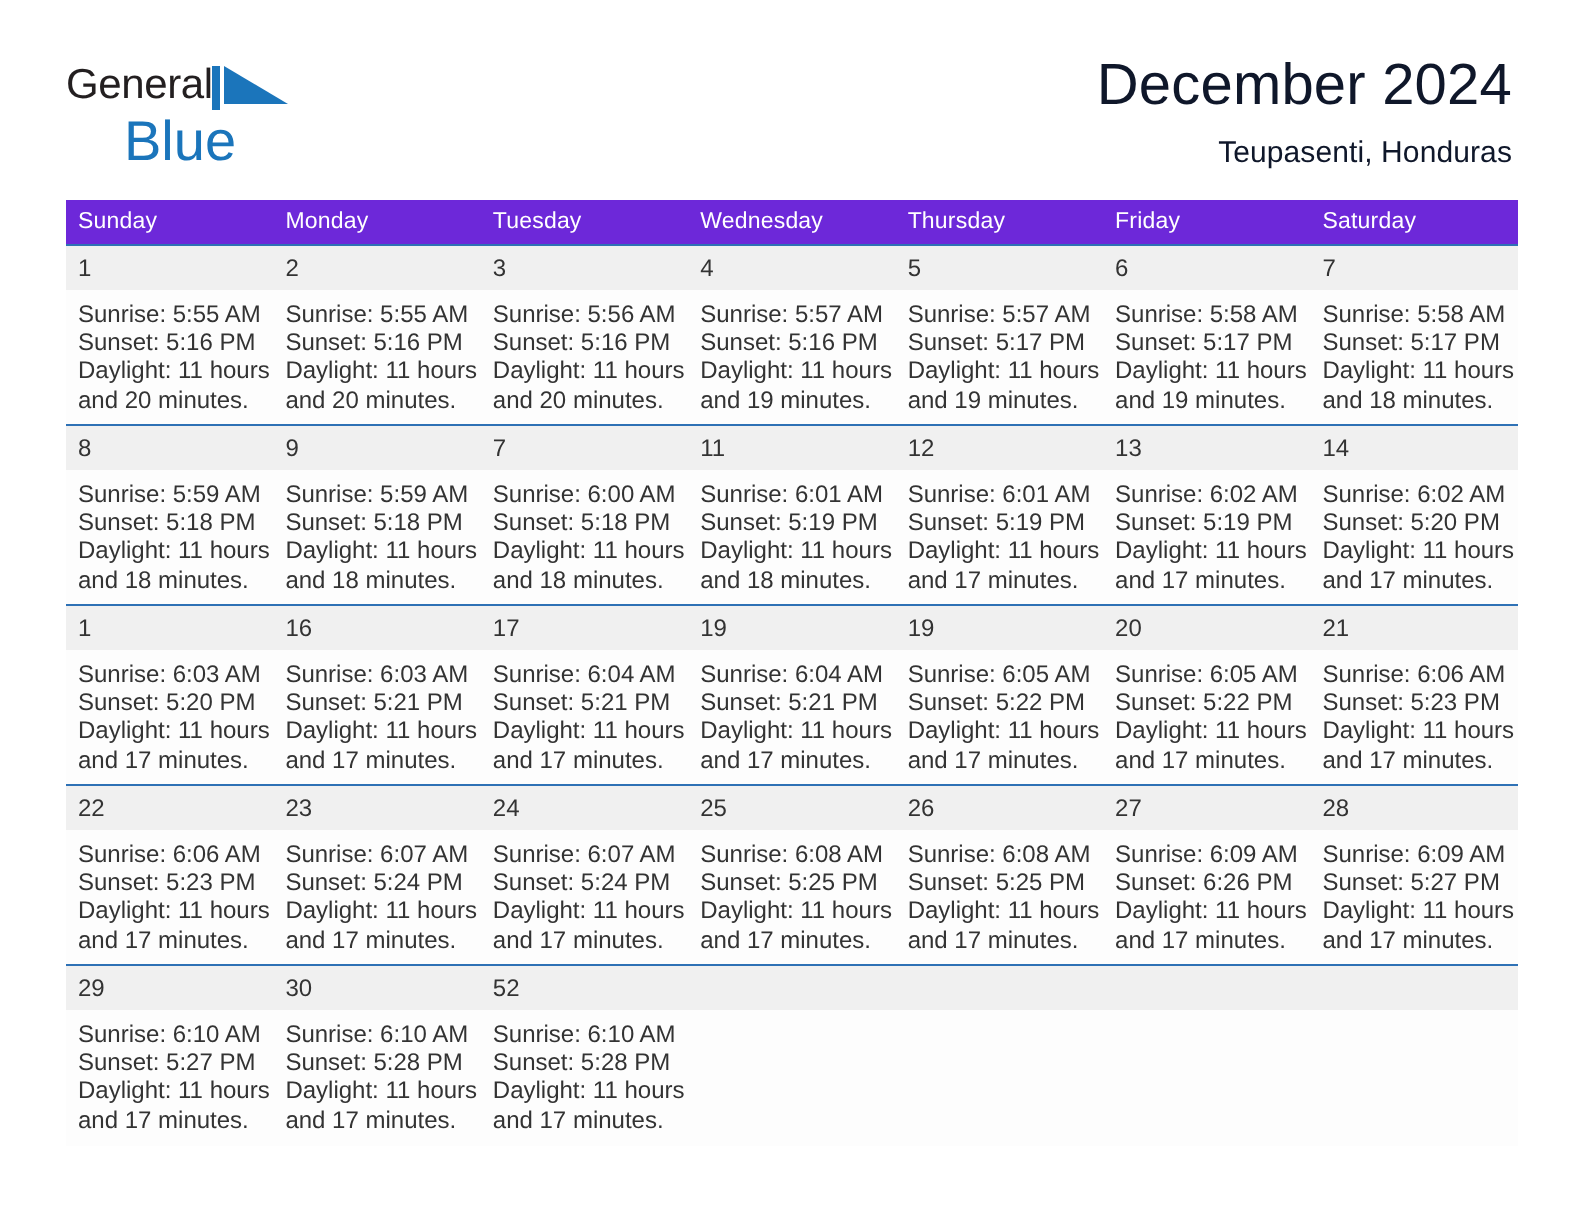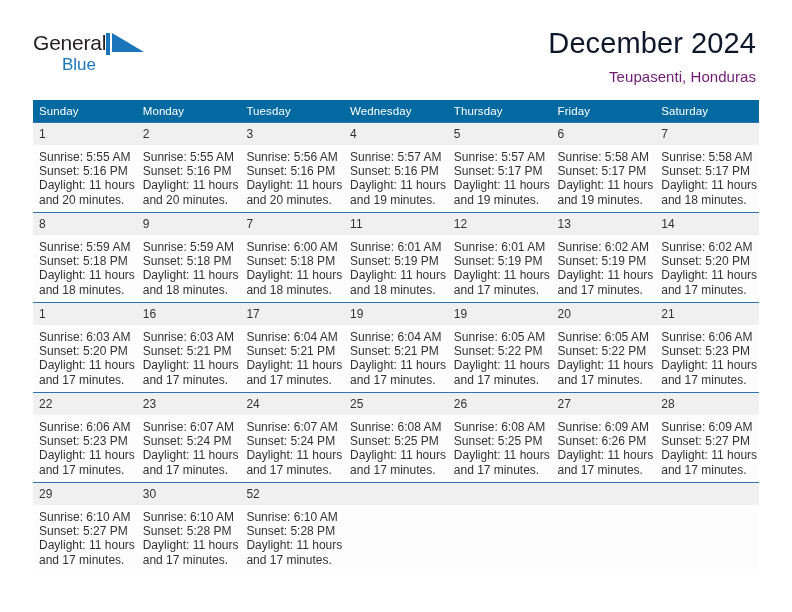--- a/index.html
+++ b/index.html
@@ -16,21 +16,21 @@
     width: 792px;
     height: 612px;
     position: relative;
     padding: 0;
   }
 
   
   .header {
     display: flex;
     justify-content: space-between;
-    align-items: flex-start;
+    align-items: center;
     padding: 28px 36px 0 33px;
   }
 
   .logo {
     position: relative;
     width: 120px;
     padding-top: 4px;
   }
   .logo-row1 {
     display: flex;
@@ -44,53 +44,53 @@
     font-family: "Liberation Sans", sans-serif;
   }
   .logo-mark {
     margin-left: 0px;
     margin-top: 1px;
     flex: none;
   }
   .logo-row2 {
     margin-top: -2px;
     margin-left: 29px;
-    font-size: 17px;
+    font-size: 28px;
     color: #1b75bb;
     line-height: 1;
   }
 
   .title-block {
     text-align: right;
     padding-top: 0px;
   }
   .cal-title {
     font-size: 29px;
     font-weight: normal;
     color: #0f172a;
     line-height: 1.1;
     letter-spacing: 0.1px;
   }
   .cal-subtitle {
     font-size: 15px;
-    color: #701a75;
+    color: #0f172a;
     margin-top: 8px;
     letter-spacing: 0.05px;
   }
 
   
   .calendar {
     margin: 15px 33px 0 33px;
     width: 726px;
     border-collapse: collapse;
     table-layout: fixed;
   }
 
   .calendar thead th {
-    background: #0369a1;
+    background: #6d28d9;
     color: #ffffff;
     font-size: 11.5px;
     font-weight: normal;
     text-align: left;
     padding: 5px 0 5px 6px;
     height: 21px;
     letter-spacing: 0.1px;
   }
 
   .week-row td {

